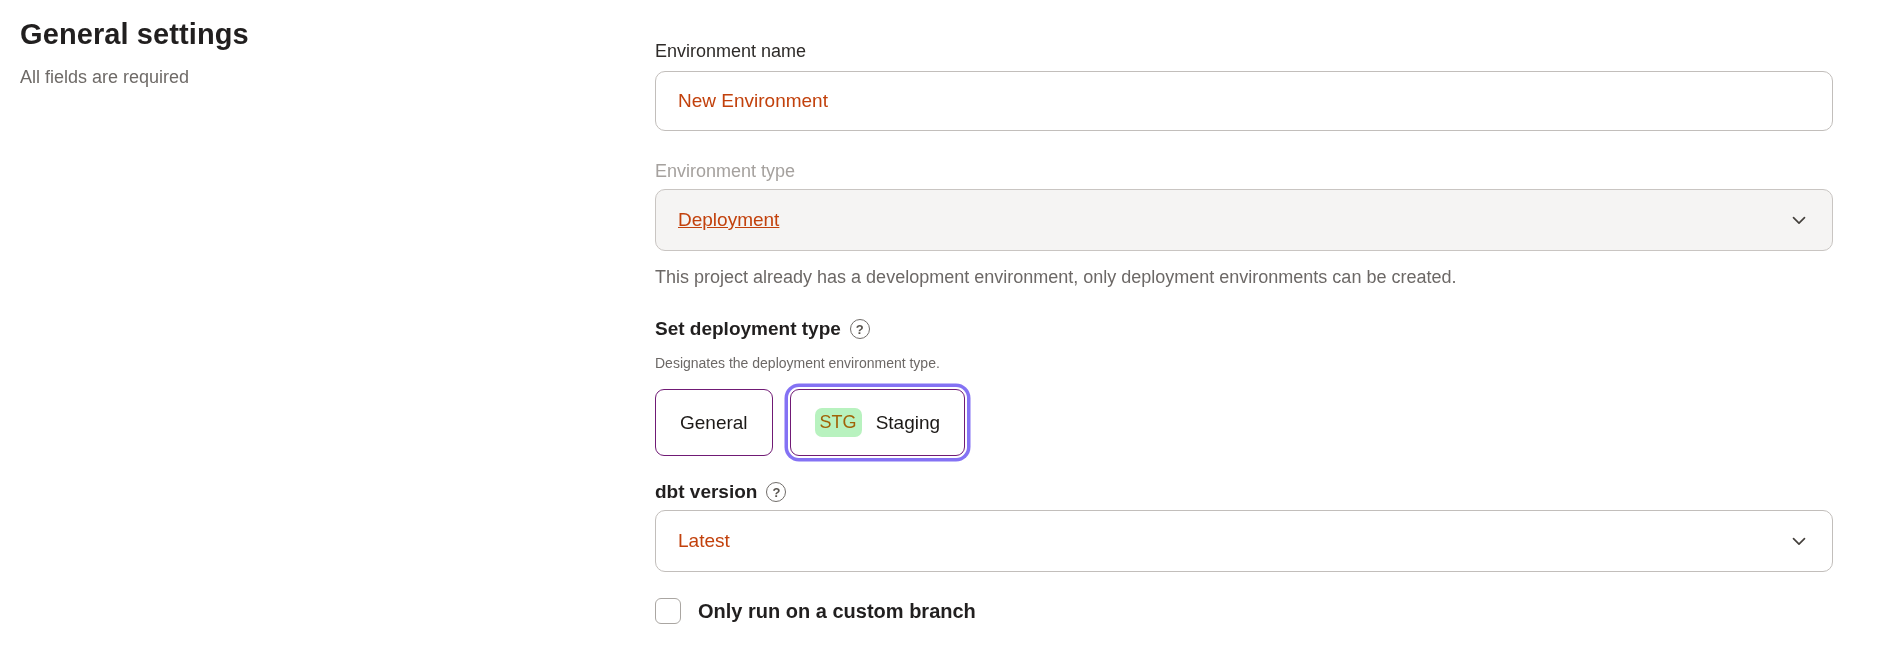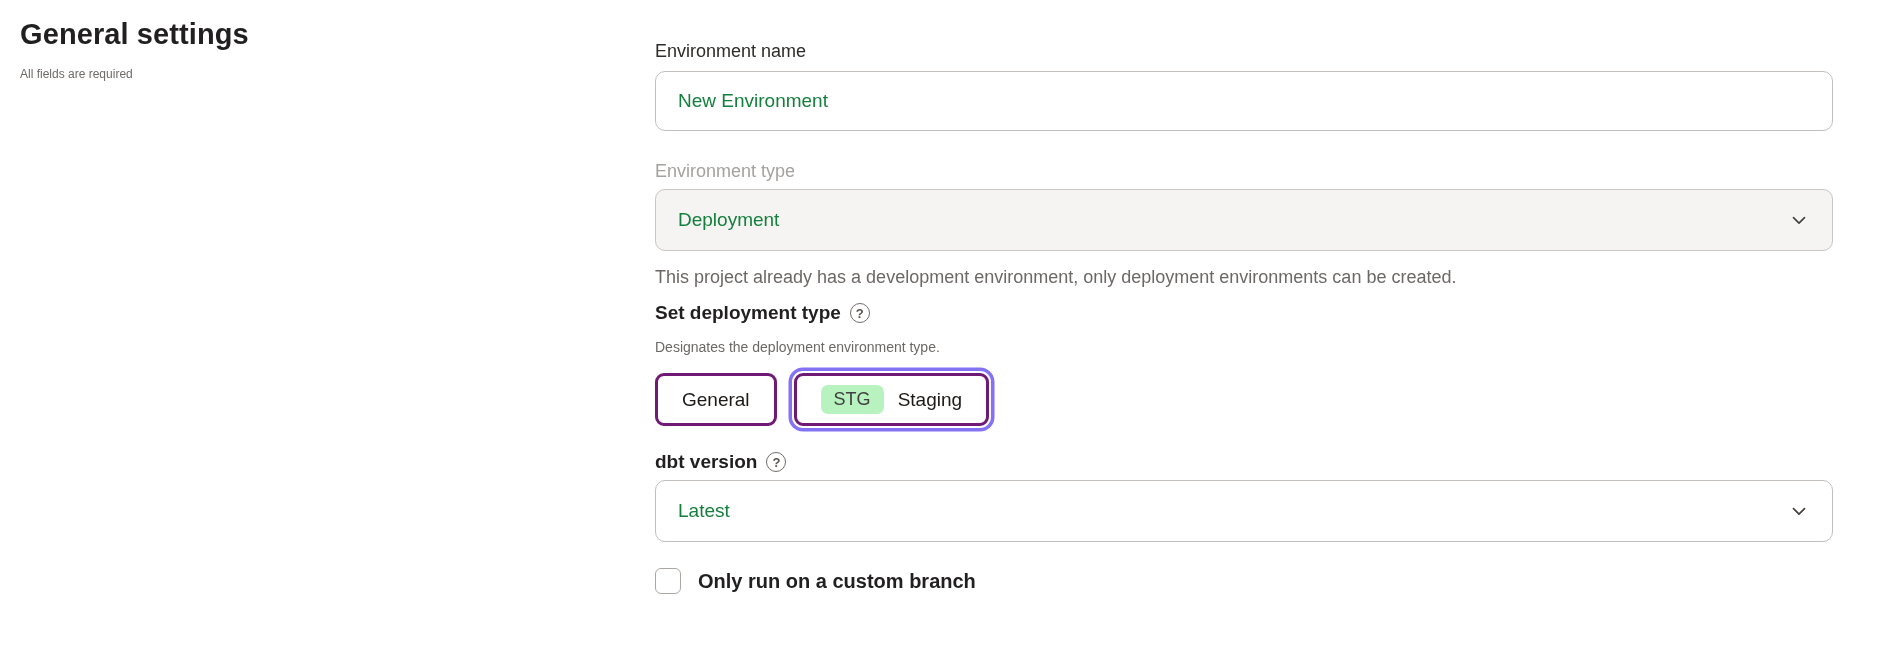--- a/index.html
+++ b/index.html
@@ -4,71 +4,71 @@
 <style>
   * { margin: 0; padding: 0; box-sizing: border-box; }
   html, body { width: 1888px; height: 660px; background: #ffffff; overflow: hidden; }
   body { font-family: "Liberation Sans", "DejaVu Sans", sans-serif; color: #1c1917; }
 
   .page { display: flex; width: 1888px; height: 660px; }
 
   
   .left-col { width: 655px; padding: 18px 0 12px 20px; flex: 0 0 auto; }
   .page-title { font-size: 29px; font-weight: 700; color: #211f1f; letter-spacing: 0.1px; }
-  .page-subtitle { margin-top: 16px; font-size: 12px; color: #6e6a67; font-weight: 400; }
+  .page-subtitle { margin-top: 16px; font-size: 18px; color: #6e6a67; font-weight: 400; }
 
   
   .form-col { width: 1178px; padding-top: 16px; flex: 0 0 auto; }
 
   .field-label { font-size: 18px; line-height: 24px; font-weight: 500; color: #2e2b29; margin-top: 23px; }
   .field-label.disabled { color: #a5a19e; }
 
   .text-input, .select {
     width: 1178px; height: 60px; margin-top: 8px;
     border: 1px solid #c2bebb; border-radius: 10px;
     background: #ffffff;
     font-family: "Liberation Sans", "DejaVu Sans", sans-serif;
-    font-size: 19px; color: #15803d;
+    font-size: 19px; color: #c2410c;
     padding: 0 22px;
     display: flex; align-items: center;
   }
   .text-input { outline: none; }
   .select { height: 62px; margin-top: 6px; justify-content: space-between; cursor: pointer; }
-  .select.disabled { background: #f5f4f3; border-color: #c9c5c2; }
+  .select.disabled { background: #f5f4f3; border-color: #c9c5c2; text-decoration: underline; }
 
   .chevron-icon { width: 22px; height: 22px; flex: 0 0 auto; }
 
   .helper-text { margin-top: 14px; font-size: 18px; line-height: 24px; color: #6c6866; }
 
-  .section-label-row { margin-top: 12px; display: flex; align-items: center; gap: 9px; }
+  .section-label-row { margin-top: 28px; display: flex; align-items: center; gap: 9px; }
   .section-label { font-size: 19px; line-height: 24px; font-weight: 700; color: #211f1f; }
   .help-icon {
     width: 20px; height: 20px; border: 1.5px solid #716d6a; border-radius: 50%;
     display: inline-flex; align-items: center; justify-content: center;
     font-size: 13px; font-weight: 600; color: #57534e; cursor: pointer;
   }
   .section-desc { margin-top: 10px; font-size: 14px; line-height: 24px; color: #6c6866; }
 
   .btn-row { margin-top: 14px; display: flex; align-items: center; gap: 17px; }
   .type-btn {
-    height: 53px; background: #ffffff;
-    border: 3px solid #701a75; border-radius: 9px;
+    height: 67px; background: #ffffff;
+    border: 1px solid #701a75; border-radius: 9px;
     display: inline-flex; align-items: center; gap: 14px;
     padding: 0 24px;
     font-family: "Liberation Sans", "DejaVu Sans", sans-serif;
     font-size: 19px; font-weight: 500; color: #1c1917;
     cursor: pointer;
   }
   .type-btn.selected {
     box-shadow: 0 0 0 2px #ffffff, 0 0 0 5.5px #8472f4;
   }
   .type-badge {
     display: inline-flex; align-items: center;
-    border-radius: 7px; padding: 4px 13px;
-    font-size: 18px; font-weight: 500; color: #404040;
+    border-radius: 7px; padding: 4px 5px;
+    font-size: 18px; font-weight: 500; color: #a16207;
   }
 
   .checkbox-row { margin-top: 26px; display: flex; align-items: center; gap: 17px; }
   .checkbox {
     width: 26px; height: 26px; border: 1.5px solid #aaa6a2; border-radius: 6px;
     background: #ffffff; cursor: pointer; flex: 0 0 auto;
   }
   .checkbox-label { font-size: 20px; font-weight: 600; color: #211f1f; }
 </style>
 </head>

